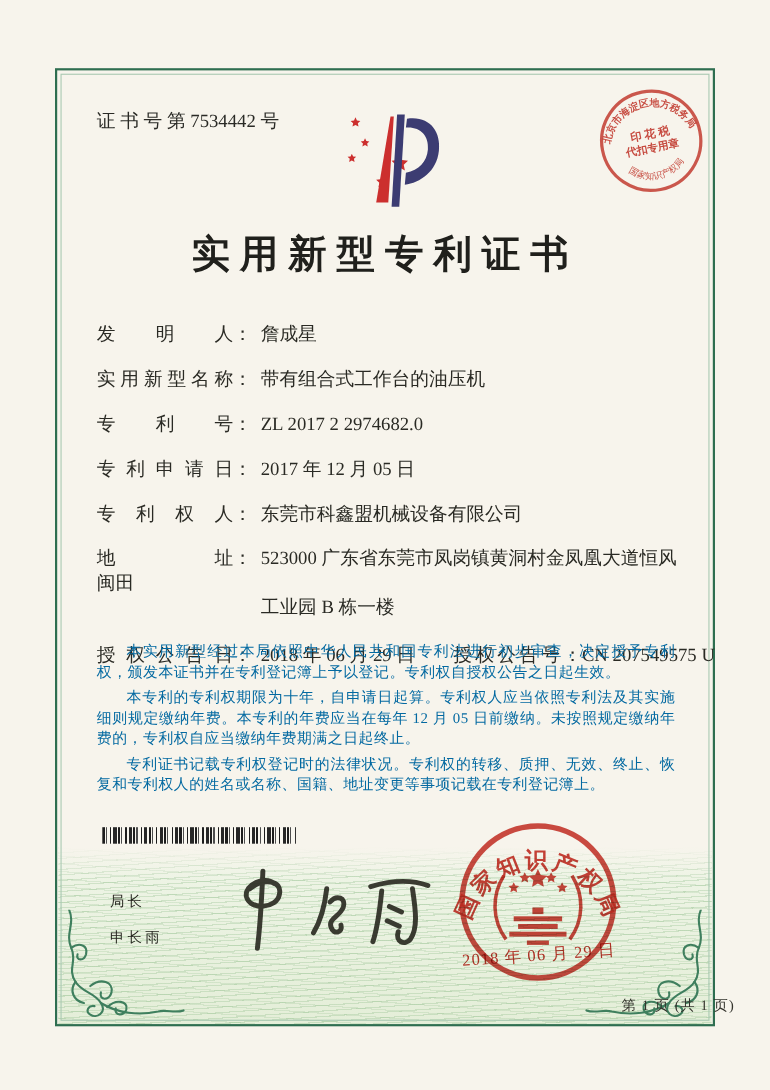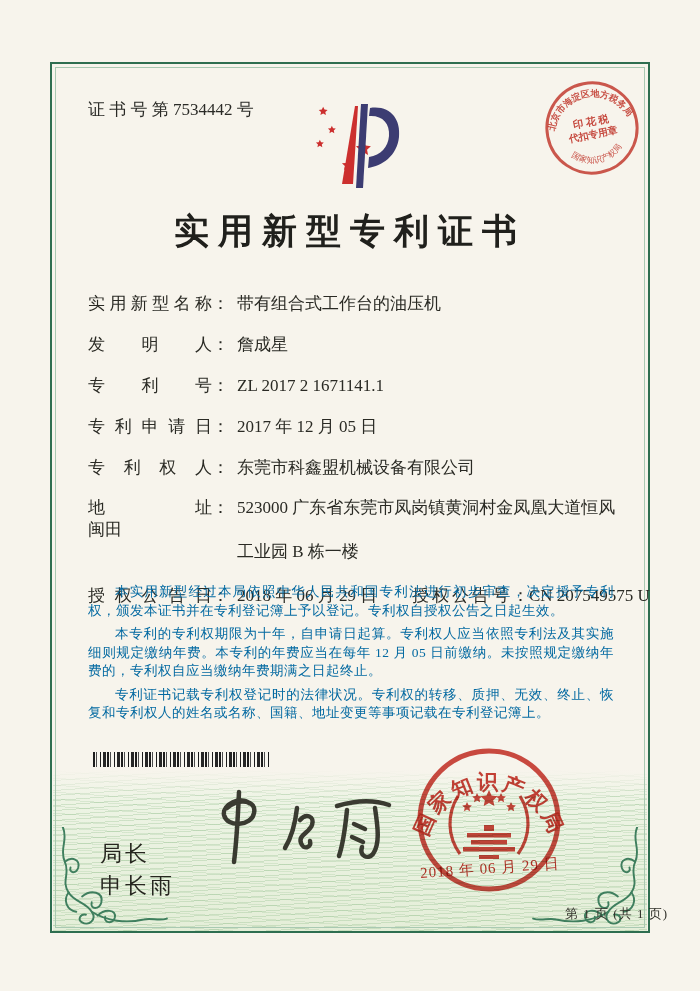--- a/index.html
+++ b/index.html
@@ -41,22 +41,22 @@
   .grant-right .glabel { letter-spacing:3px; }
 
   .paragraphs { position:absolute; left:88px; top:583px; width:526px; font-size:13.5px;
                 line-height:18.5px; color:#0369a1; text-align:justify; z-index:3; }
   .paragraphs p { text-indent:2em; margin-bottom:5px; letter-spacing:.5px; }
 
   .barcode { position:absolute; left:93px; top:752px; width:176px; height:15px; z-index:3;
     background:repeating-linear-gradient(90deg,#1d1d1d 0 2px,#f8f6ef 2px 3px,#4d4d4d 3px 4px,
       #f8f6ef 4px 7px,#1d1d1d 7px 8px,#f8f6ef 8px 10px,#262626 10px 13px,#f8f6ef 13px 14px); }
 
-  .signer { position:absolute; left:100px; top:804px; font-size:22px; color:#26261f;
-            letter-spacing:3px; z-index:4; line-height:32px;margin-top:34px; }
+  .signer { position:absolute; left:100px; top:804px; font-size:13px; color:#26261f;
+            letter-spacing:3px; z-index:4; line-height:32px; }
   .signature { position:absolute; left:205px; top:786px; width:195px; height:88px; z-index:4; }
 
   .flourish { position:absolute; width:118px; height:106px; z-index:3; }
   .flourish-left  { left:52px; top:827px; }
   .flourish-right { right:52px; top:827px; transform:scaleX(-1); }
 
   .tax-seal { position:absolute; left:543px; top:79px; width:98px; height:98px;
               transform:rotate(-11deg); mix-blend-mode:multiply; z-index:5; }
   .office-seal { position:absolute; left:404px; top:740px; width:170px; height:160px;
                  mix-blend-mode:multiply; z-index:5; }
@@ -92,27 +92,27 @@
     <g fill="#3c3c72">
       <polygon points="69,8 76,8 71,92 64,92"></polygon>
       <path d="M78,12 C98,9 109,23 107,41 C105,60 90,70 76,72 L77,61 C89,59 96,51 97,40 C98,27 90,19 77,20 Z"></path>
     </g>
   </svg>
 
   <div class="title">实用新型专利证书</div>
 
   <div class="fields">
     <div class="frow">
+      <span class="flabel">发明人</span><span class="fcolon">：</span><span class="fvalue">詹成星</span>
+    </div>
+    <div class="frow">
       <span class="flabel">实用新型名称</span><span class="fcolon">：</span><span class="fvalue">带有组合式工作台的油压机</span>
     </div>
     <div class="frow">
-      <span class="flabel">发明人</span><span class="fcolon">：</span><span class="fvalue">詹成星</span>
-    </div>
-    <div class="frow">
-      <span class="flabel">专利号</span><span class="fcolon">：</span><span class="fvalue">ZL 2017 2 1671141.1</span>
+      <span class="flabel">专利号</span><span class="fcolon">：</span><span class="fvalue">ZL 2017 2 2974682.0</span>
     </div>
     <div class="frow">
       <span class="flabel">专利申请日</span><span class="fcolon">：</span><span class="fvalue">2017 年 12 月 05 日</span>
     </div>
     <div class="frow">
       <span class="flabel">专利权人</span><span class="fcolon">：</span><span class="fvalue">东莞市科鑫盟机械设备有限公司</span>
     </div>
     <div class="frow addr-row">
       <span class="flabel">地址</span><span class="fcolon">：</span><span class="fvalue">523000 广东省东莞市凤岗镇黄洞村金凤凰大道恒风闽田</span>
       <div class="addr2">工业园 B 栋一楼</div>

